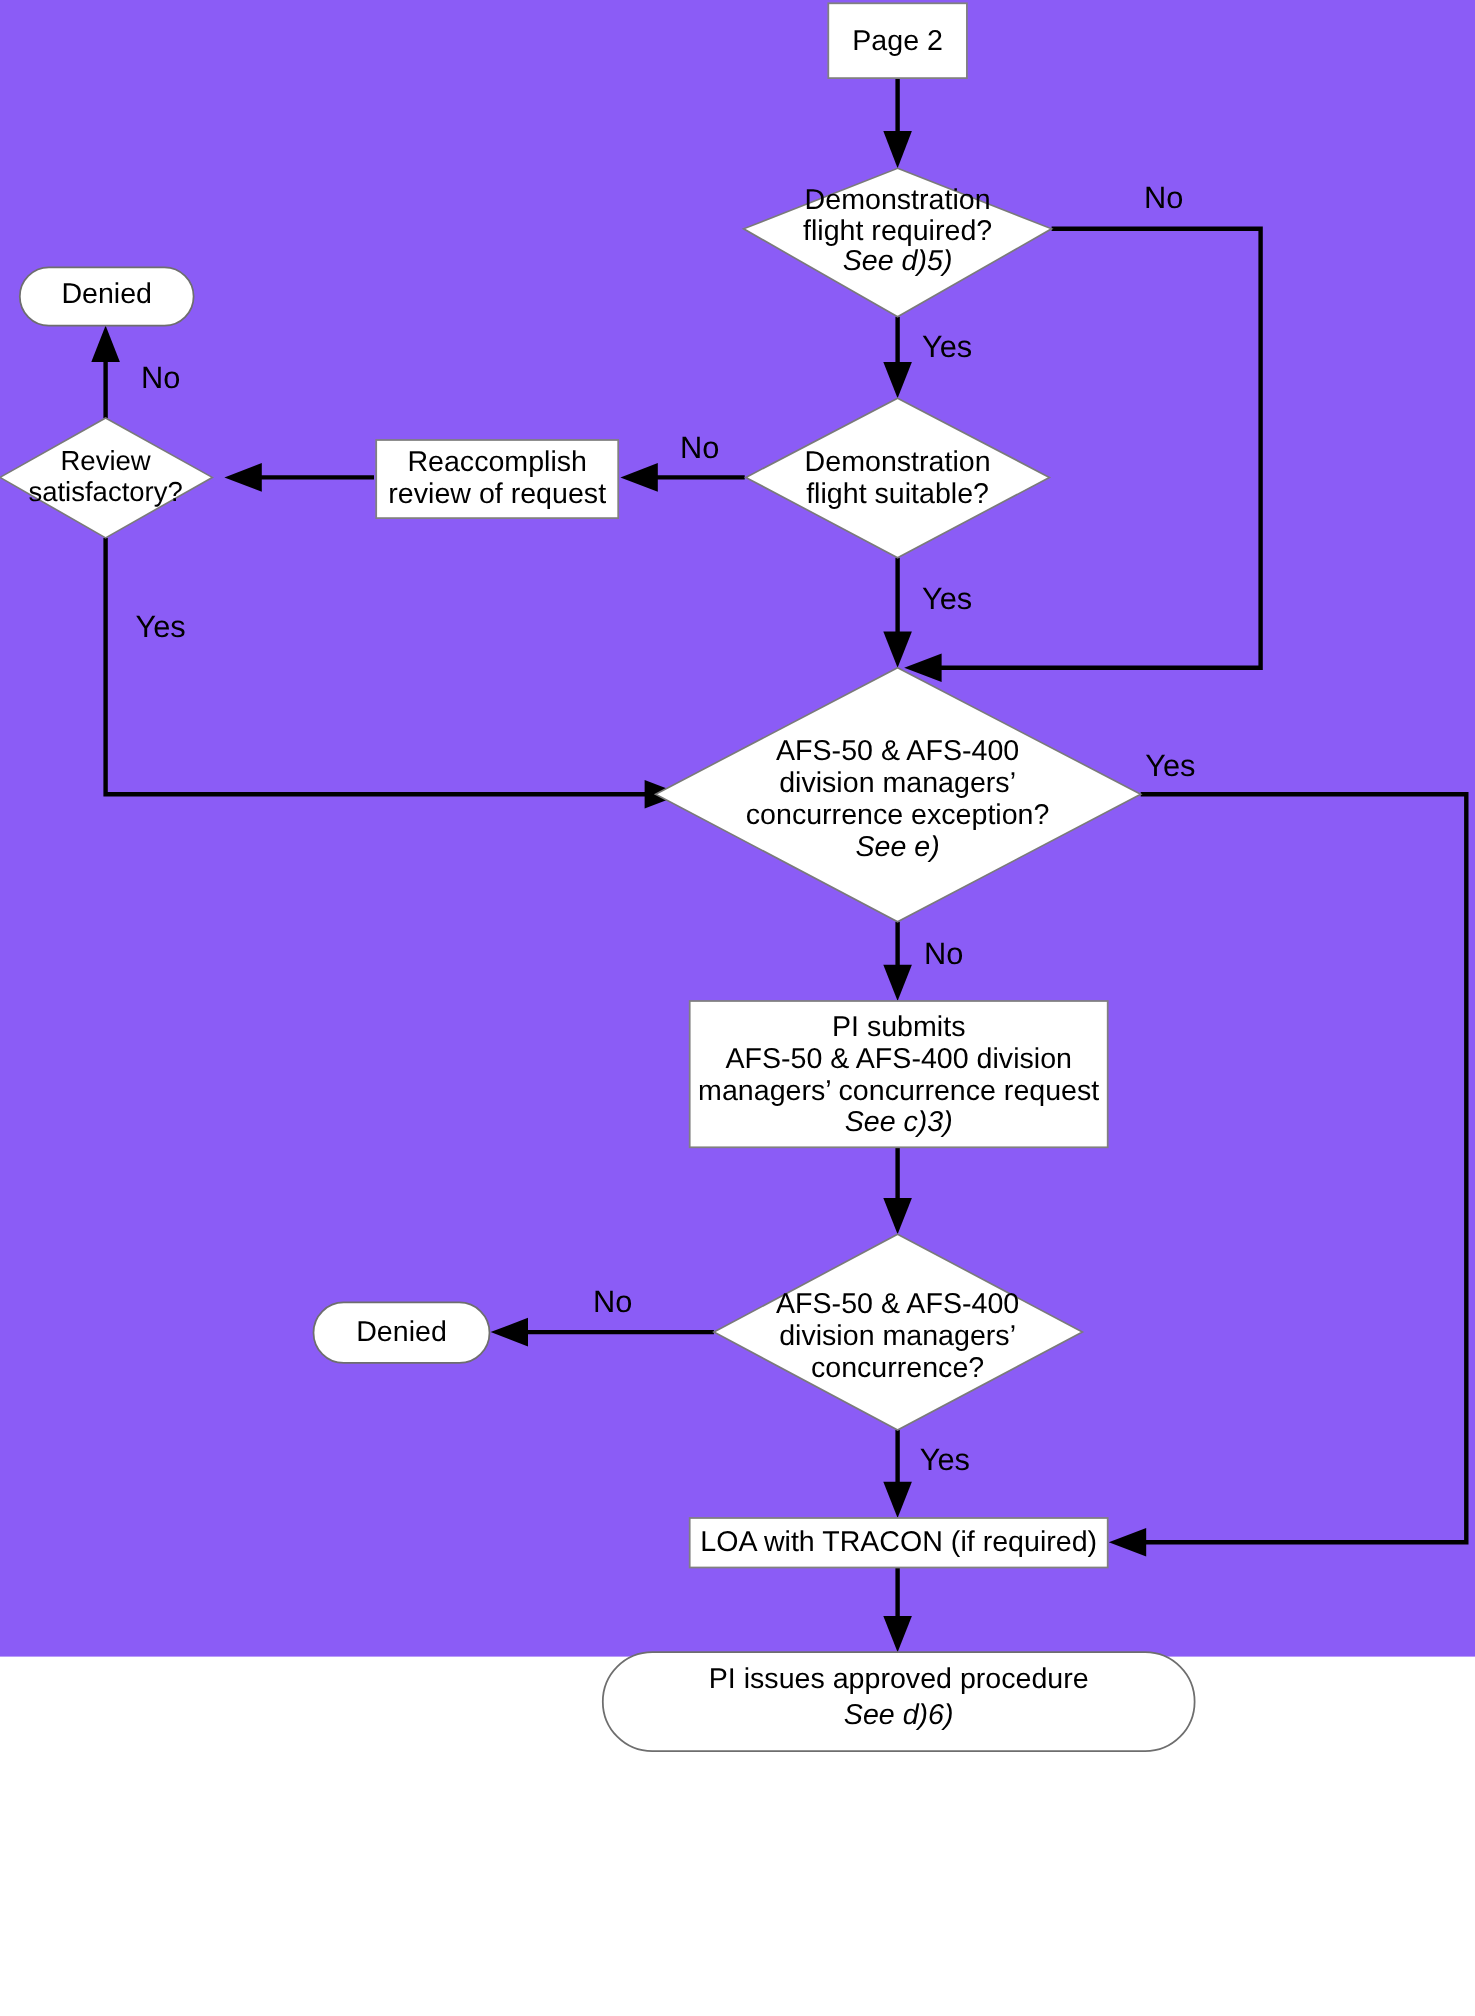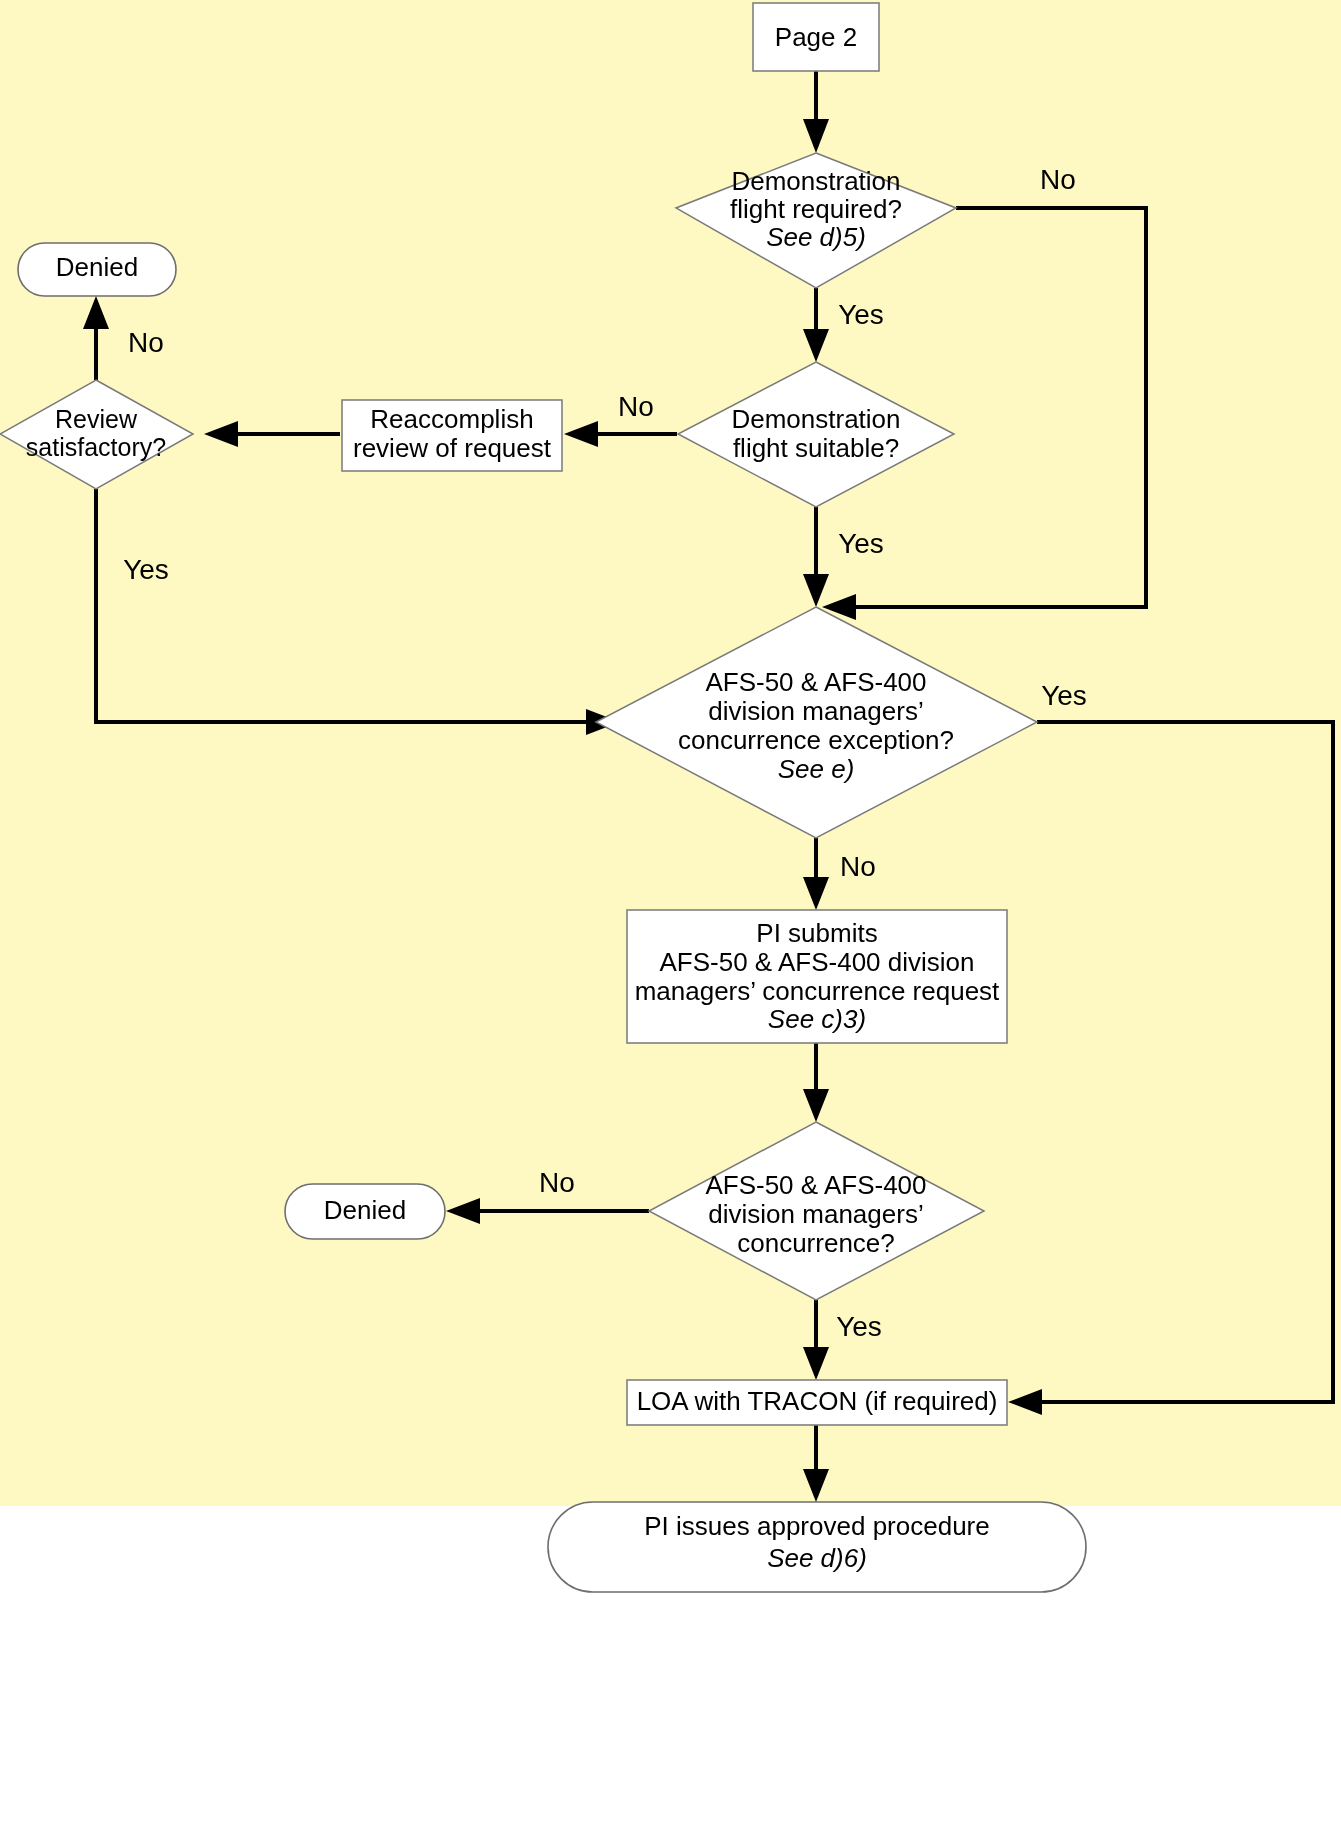--- a/index.html
+++ b/index.html
@@ -10,21 +10,21 @@
   body {
     font-family: "Liberation Sans", sans-serif;
     width: 1341px;
     height: 1833px;
     overflow: hidden;
   }
   #flowchart-root {
     position: relative;
     width: 1341px;
     height: 1506px;
-    background: #fef9c3;
+    background: #8b5cf6;
   }
   svg.chart-svg {
     position: absolute;
     top: 0;
     left: 0;
     width: 1341px;
     height: 1833px;
     display: block;
   }
   .node-shape {

